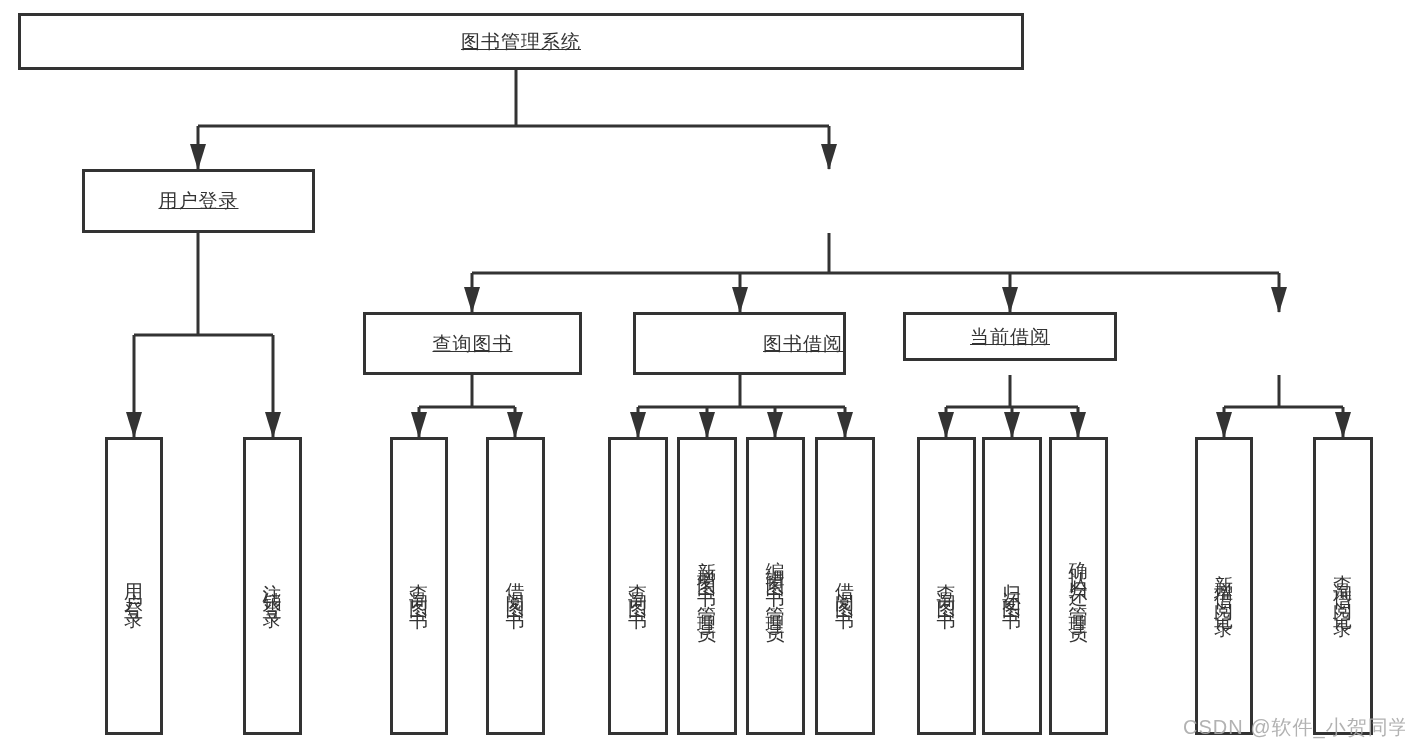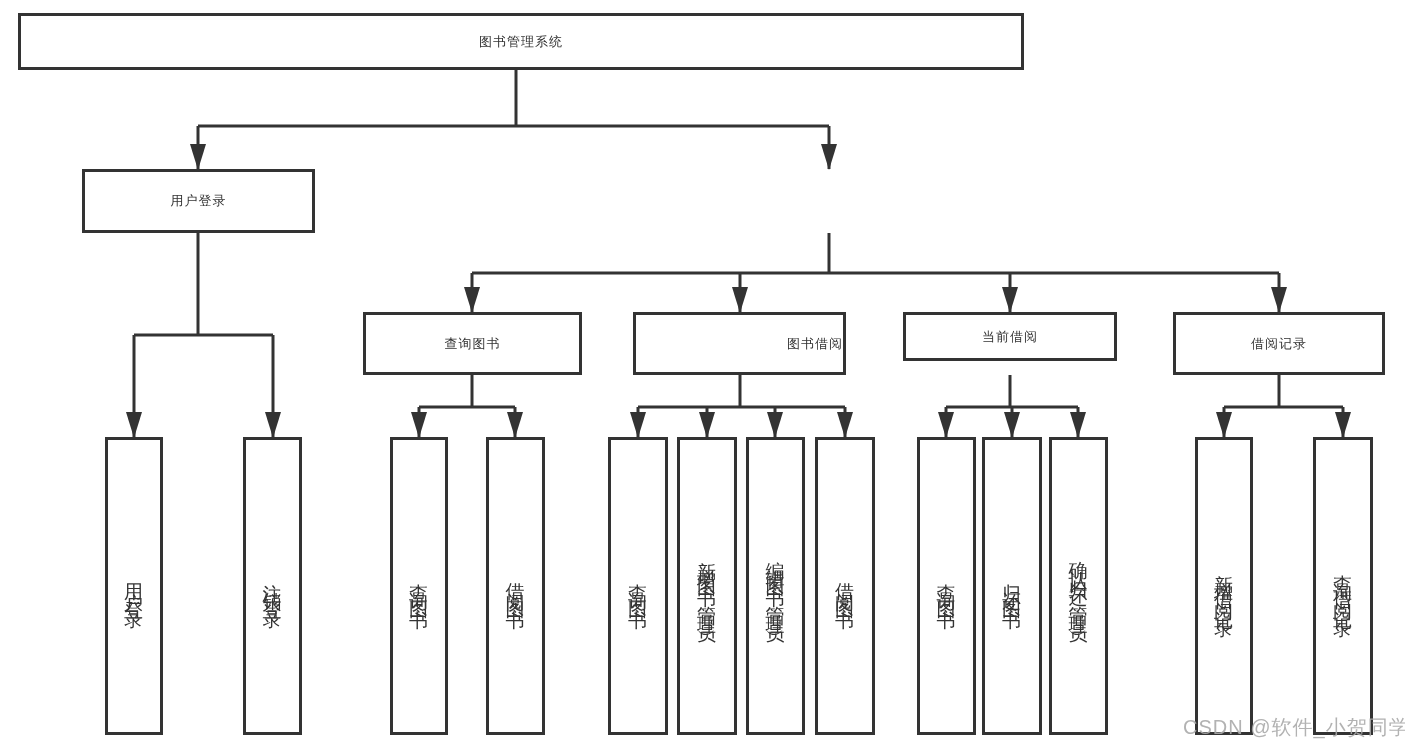--- a/index.html
+++ b/index.html
@@ -14,21 +14,21 @@
   .wires { position:absolute; left:0; top:0; width:1405px; height:747px; }
   .wire { stroke:#333333; stroke-width:3; fill:none; }
   .node {
     position:absolute;
     background:#ffffff;
     border:3px solid #333333;
     color:#333333;
     display:flex; align-items:center; justify-content:center;
     text-align:center;
   }
-  .h-node span { font-size:13px; letter-spacing:1px; white-space:nowrap; }
+  .h-node span { font-size:19px; letter-spacing:1px; white-space:nowrap;text-decoration:underline; }
   .v-node span {
     writing-mode:vertical-rl;
     text-orientation:mixed;
     font-size:19px;
     line-height:1;
     letter-spacing:9px;
     white-space:nowrap;
   }
   .watermark {
     position:absolute;
@@ -99,23 +99,20 @@
 
   <div class="node h-node" style="left:363px;top:312px;width:219px;height:63px;">
     <span>查询图书</span>
   </div>
   <div class="node h-node" style="left:633px;top:312px;width:213px;height:63px;justify-content:flex-end;">
     <span>图书借阅</span>
   </div>
   <div class="node h-node" style="left:903px;top:312px;width:214px;height:49px;">
     <span>当前借阅</span>
   </div>
-  <div class="node h-node" style="left:1173px;top:312px;width:212px;height:63px;">
-    <span>借阅记录</span>
-  </div>
 
   <div class="node v-node" style="left:105px;top:437px;width:58px;height:298px;">
     <span>用户登录</span>
   </div>
   <div class="node v-node" style="left:243px;top:437px;width:59px;height:298px;">
     <span>注销登录</span>
   </div>
 
   <div class="node v-node" style="left:390px;top:437px;width:58px;height:298px;">
     <span>查询图书</span>

